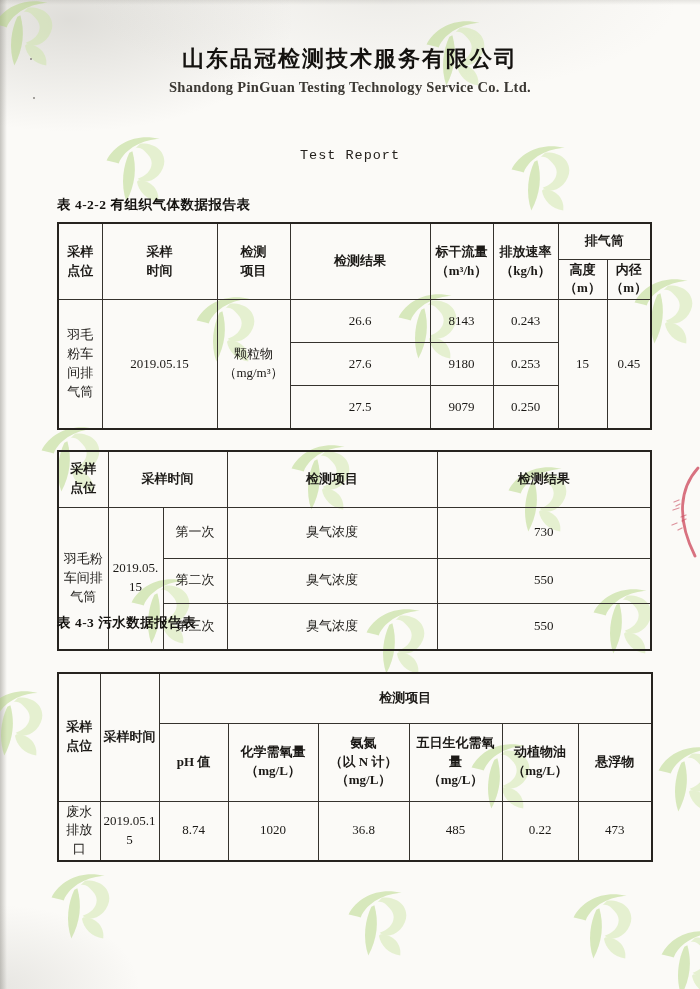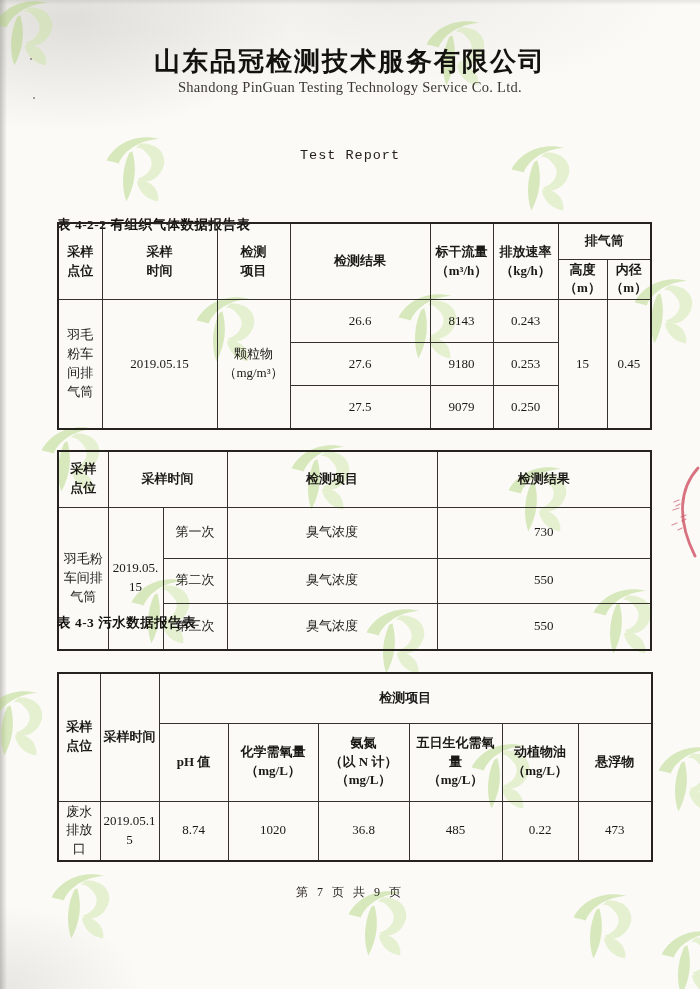--- a/index.html
+++ b/index.html
@@ -10,26 +10,26 @@
     background:
       radial-gradient(ellipse 320px 160px at 10% 2%, rgba(150,148,140,.28), transparent 70%),
       radial-gradient(ellipse 420px 140px at 55% 0%, rgba(160,158,150,.14), transparent 70%),
       radial-gradient(ellipse 200px 120px at 0% 100%, rgba(140,138,130,.18), transparent 70%),
       linear-gradient(to right, rgba(110,108,100,.38), rgba(110,108,100,0) 7px),
       linear-gradient(to bottom, rgba(130,128,120,.18), rgba(130,128,120,0) 5px),
       #fbfaf7;
   }
   .abs{position:absolute;}
   .center{left:0;width:700px;text-align:center;}
-  .company-cn{top:44px;font-size:26px;font-weight:bold;letter-spacing:2px;color:#14120f;}
-  .company-en{top:79px;font-size:14.5px;font-weight:normal;letter-spacing:.3px;color:#3b3833;}
+  .company-cn{top:44px;font-size:22px;font-weight:bold;letter-spacing:2px;color:#14120f;}
+  .company-en{top:79px;font-size:14.5px;font-weight:bold;letter-spacing:.3px;color:#3b3833;}
   .title-cn{top:108px;font-size:25px;font-weight:bold;letter-spacing:2px;}
   .title-en{top:148px;font-size:13.5px;font-family:"Liberation Mono","DejaVu Sans Mono",monospace;letter-spacing:1px;color:#23201c;}
   .caption{left:57px;font-size:13.5px;font-weight:bold;letter-spacing:.5px;color:#14120f;}
-  .cap1{top:196px;margin-top:20px;} .cap2{top:430px;} .cap3{top:614px;}
+  .cap1{top:196px;} .cap2{top:430px;} .cap3{top:614px;}
   table.t{position:absolute;border-collapse:collapse;table-layout:fixed;border:2px solid #26231f;background:transparent;}
   table.t td{border:1px solid #35322d;text-align:center;vertical-align:middle;padding:1px 2px;
     font-size:13px;line-height:1.45;white-space:pre-line;overflow:hidden;}
   td.hd{font-weight:bold;}
   td.brk{word-break:break-all;}
   .t1{left:57px;top:222px;width:593px;}
   .t2{left:57px;top:450px;width:593px;}
   .t3{left:57px;top:672px;width:594px;}
   .footer{top:884px;font-size:12px;letter-spacing:3px;color:#2a2723;}
   .wm{position:absolute;width:76px;height:76px;opacity:.42;pointer-events:none;}
@@ -300,21 +300,20 @@
       <td>8.74</td>
       <td>1020</td>
       <td>36.8</td>
       <td>485</td>
       <td>0.22</td>
       <td>473</td>
     </tr>
   </tbody>
     </table>
 
-  <div class="abs center footer">第 7 页 共 9 页</div>
 
   <svg class="stamp" viewBox="0 0 37 92">
     <path d="M35 2 C17 22 13 52 32 90" stroke="#cc4458" stroke-width="2.8" fill="none" opacity="0.75" stroke-linecap="round"></path>
     <g stroke="#c94f62" stroke-width="1.3" opacity="0.6" stroke-linecap="round">
       <path d="M11 36 l5 -2"></path>
         <path d="M13 40 l4 -2"></path>
         <path d="M10 44 l6 -2"></path>
       <path d="M18 51 l5 -2"></path>
         <path d="M19 55 l4 -2"></path>
       <path d="M9 59 l5 -2"></path>

